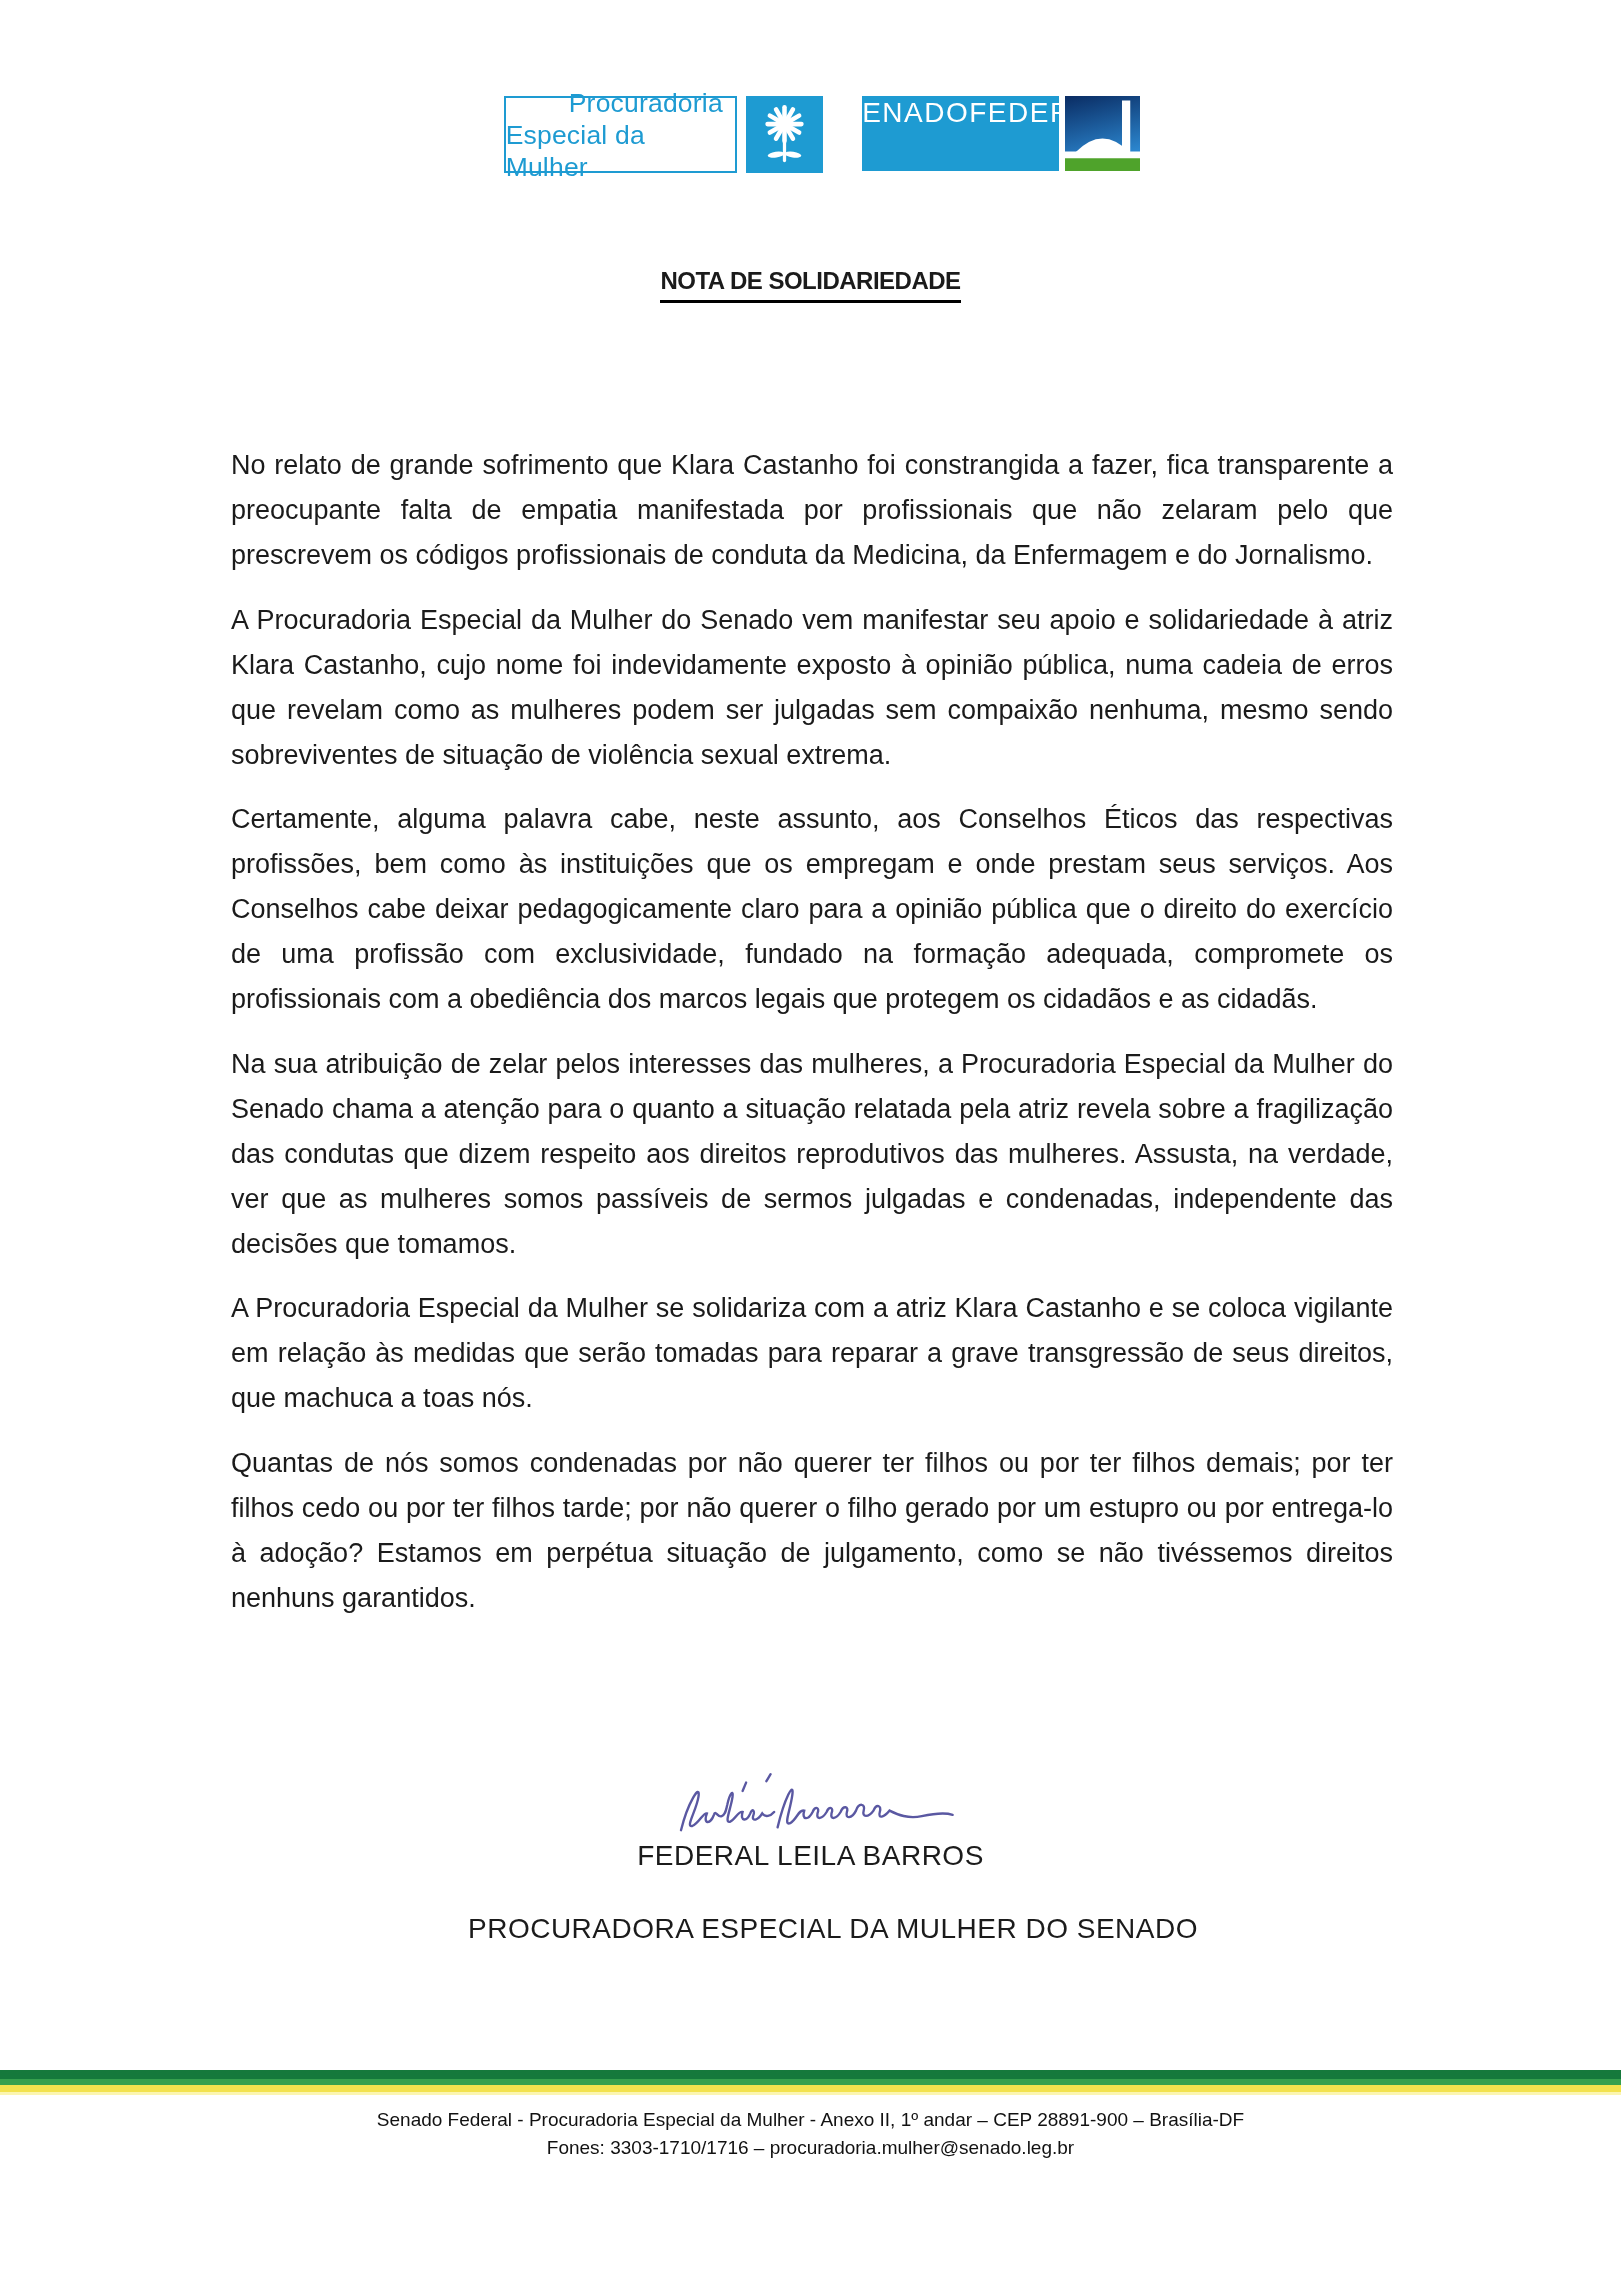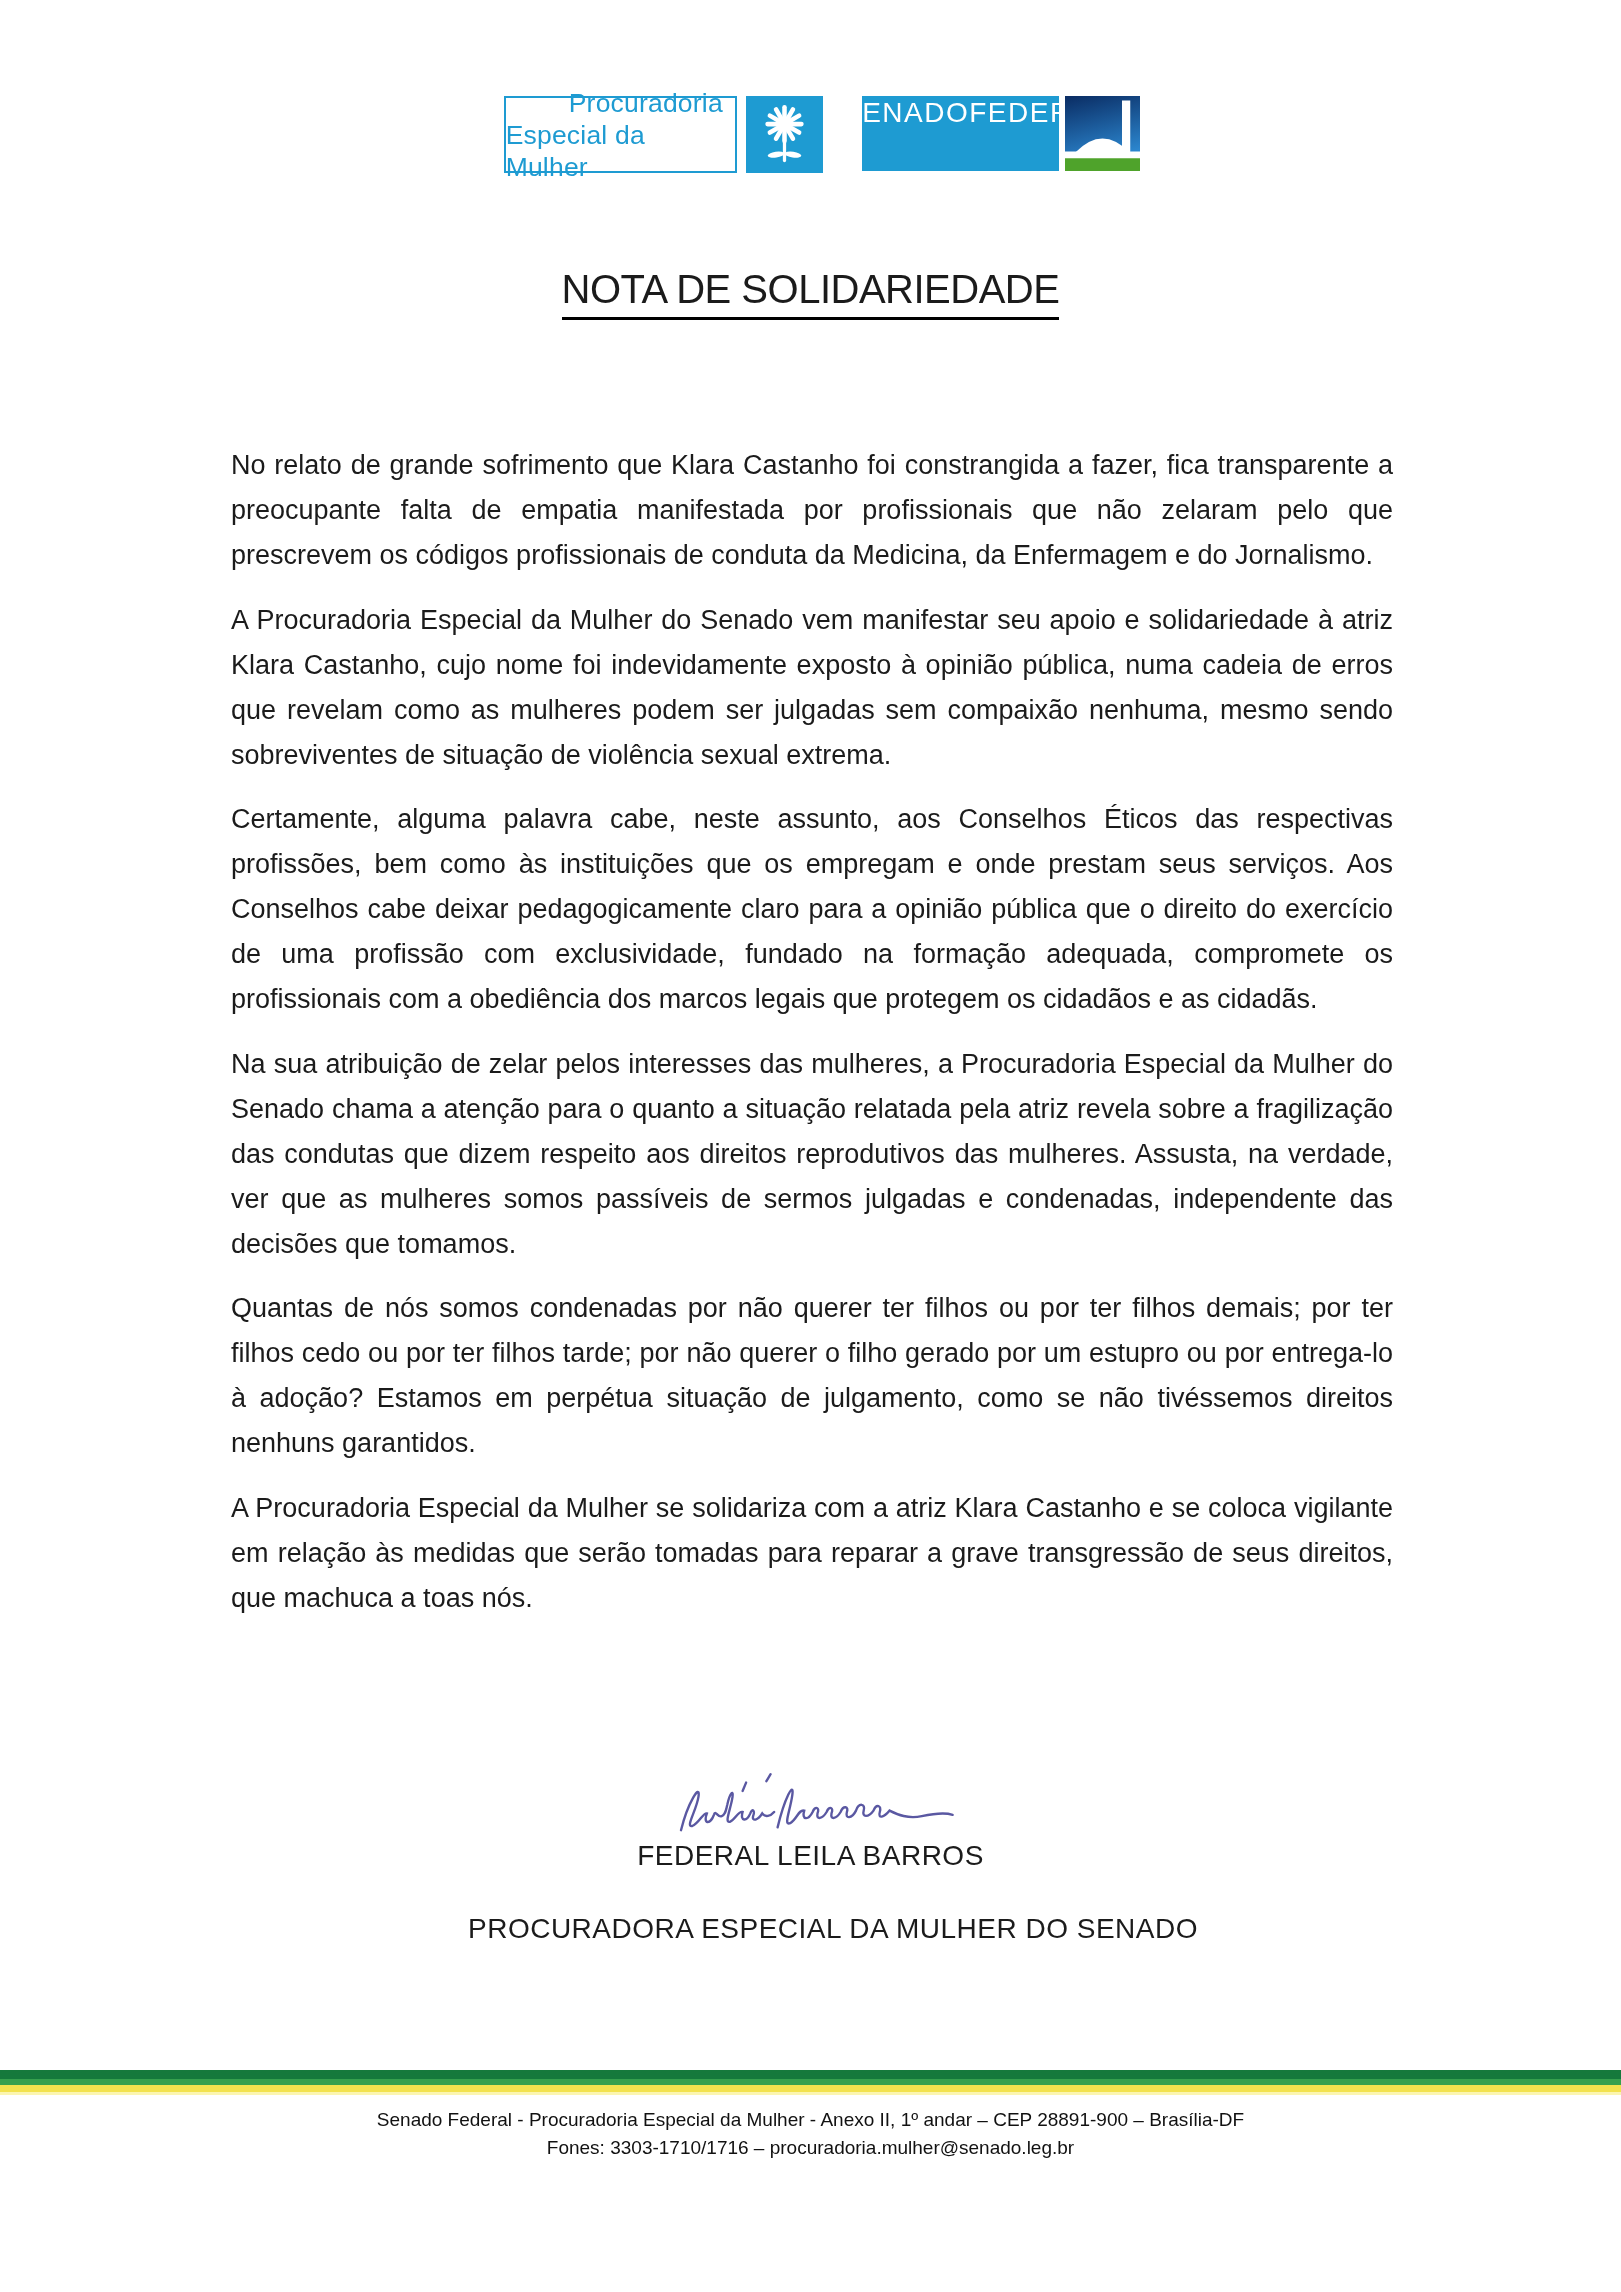--- a/index.html
+++ b/index.html
@@ -35,21 +35,21 @@
     background:var(--logo-blue,#1e9bd2); color:#ffffff;
     display:flex; flex-direction:row; justify-content:center;
     padding-left:29px; font-size:28px; line-height:33px; letter-spacing:1.5px;
     font-weight:400;
   }
   .congress-box { width:75px; height:75px; margin-left:5.9px; }
 
   
   .title {
     position:absolute; top:267px; left:0; width:100%;
-    text-align:center; margin:0; font-size:40px; font-weight:normal;
+    text-align:center; margin:0; font-size:24px; font-weight:bold;
     letter-spacing:-0.5px;
   }
   .title-inner {
     display:inline-block; border-bottom:3.9px solid #000; padding-bottom:4.9px;
   }
 
   
   .doc-body {
     position:absolute; top:443px; left:231px; width:1162px;
     font-size:27px; line-height:45px; text-align:justify;
@@ -137,22 +137,22 @@
 
   <h1 class="title">
     <span class="title-inner">NOTA DE SOLIDARIEDADE</span>
   </h1>
 
   <main class="doc-body">
     <p>No relato de grande sofrimento que Klara Castanho foi constrangida a fazer, fica transparente a preocupante falta de empatia manifestada por profissionais que não zelaram pelo que prescrevem os códigos profissionais de conduta da Medicina, da Enfermagem e do Jornalismo.</p>
     <p>A Procuradoria Especial da Mulher do Senado vem manifestar seu apoio e solidariedade à atriz Klara Castanho, cujo nome foi indevidamente exposto à opinião pública, numa cadeia de erros que revelam como as mulheres podem ser julgadas sem compaixão nenhuma, mesmo sendo sobreviventes de situação de violência sexual extrema.</p>
     <p>Certamente, alguma palavra cabe, neste assunto, aos Conselhos Éticos das respectivas profissões, bem como às instituições que os empregam e onde prestam seus serviços. Aos Conselhos cabe deixar pedagogicamente claro para a opinião pública que o direito do exercício de uma profissão com exclusividade, fundado na formação adequada, compromete os profissionais com a obediência dos marcos legais que protegem os cidadãos e as cidadãs.</p>
     <p>Na sua atribuição de zelar pelos interesses das mulheres, a Procuradoria Especial da Mulher do Senado chama a atenção para o quanto a situação relatada pela atriz revela sobre a fragilização das condutas que dizem respeito aos direitos reprodutivos das mulheres. Assusta, na verdade, ver que as mulheres somos passíveis de sermos julgadas e condenadas, independente das decisões que tomamos.</p>
+    <p>A Procuradoria Especial da Mulher se solidariza com a atriz Klara Castanho e se coloca vigilante em relação às medidas que serão tomadas para reparar a grave transgressão de seus direitos, que machuca a toas nós.</p>
     <p>Quantas de nós somos condenadas por não querer ter filhos ou por ter filhos demais; por ter filhos cedo ou por ter filhos tarde; por não querer o filho gerado por um estupro ou por entrega-lo à adoção? Estamos em perpétua situação de julgamento, como se não tivéssemos direitos nenhuns garantidos.</p>
-    <p>A Procuradoria Especial da Mulher se solidariza com a atriz Klara Castanho e se coloca vigilante em relação às medidas que serão tomadas para reparar a grave transgressão de seus direitos, que machuca a toas nós.</p>
   </main>
 
   <div class="sig-block">
     <svg class="signature-svg" width="421" height="84" viewBox="0 0 430 120" aria-hidden="true">
       <g fill="none" stroke="#5a58a2" stroke-width="3.4" stroke-linecap="round">
         <path d="M30,86 C40,46 58,18 55,38 C52,58 36,82 46,80 C56,76 62,60 67,62 C61,78 72,78 77,64 C79,56 82,68 88,66 C94,63 94,58 96,50 C100,32 106,26 103,42 C100,58 92,76 100,74 C108,70 112,58 118,60 C114,74 124,74 129,62 C132,54 136,58 133,66 C131,74 140,72 146,62 C150,68 158,66 163,60"></path>
         <path d="M168,82 C178,40 192,14 189,36 C186,58 176,80 186,76 C196,70 198,56 206,58 C202,72 212,72 218,60 C222,50 228,54 225,62 C223,72 232,70 238,60 C242,50 248,54 245,62 C243,72 252,70 258,60 C262,50 270,52 267,60 C264,70 274,70 280,58 C284,46 294,48 291,58 C288,68 298,68 305,58 C309,48 317,50 314,60 C311,70 320,68 328,58 C340,64 354,70 374,66 C392,62 406,60 418,64"></path>
         <path d="M118,30 l5,-12"></path>
         <path d="M152,16 l6,-10"></path>
       </g>

